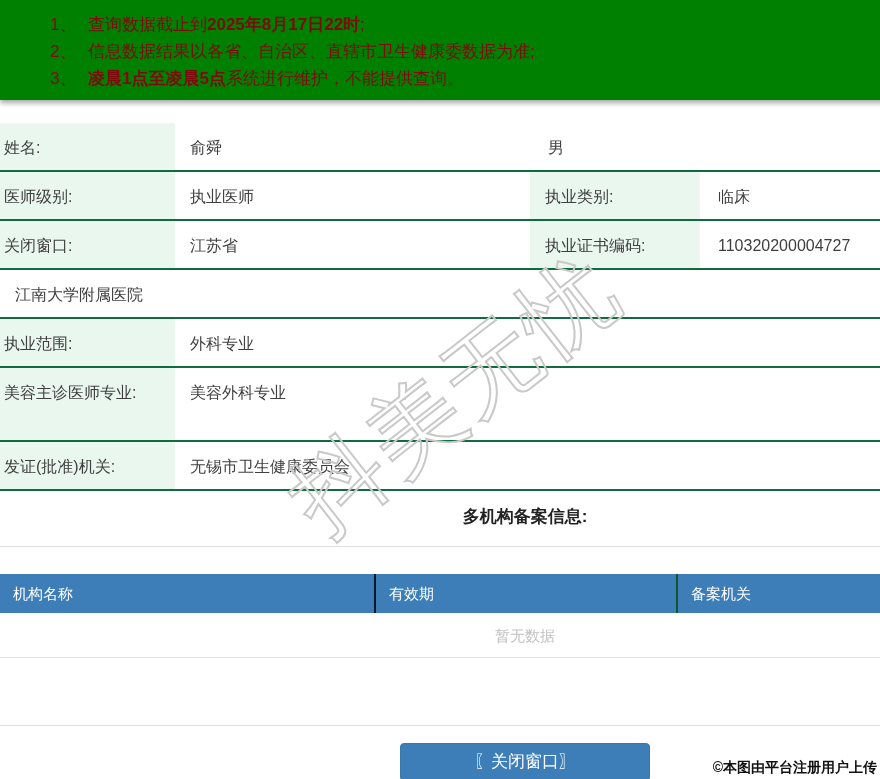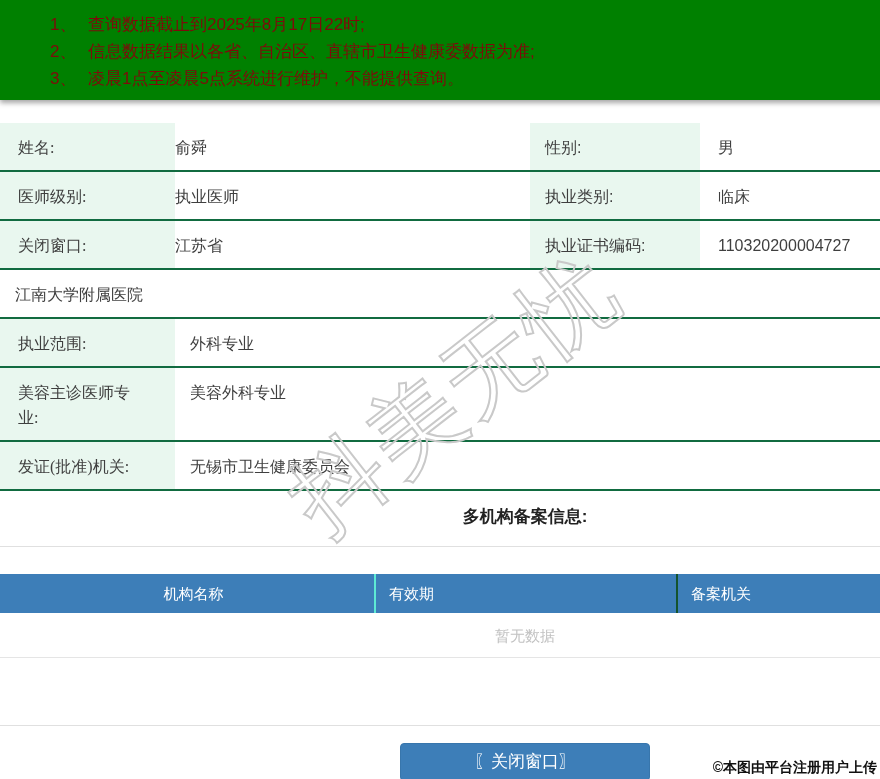--- a/index.html
+++ b/index.html
@@ -21,34 +21,34 @@
     box-shadow:0 3px 5px rgba(0,0,0,0.35);
   }
   .notice-line {
     display:flex;
     color:#7d0b0b;
     font-size:17px;
     line-height:25px;
     margin-bottom:2px;
   }
   .notice-num { width:38px; flex:0 0 38px; }
-  .notice-line b { font-weight:normal; }
+  .notice-line b { font-weight:bold; }
 
   
   .profile { margin-top:23px; width:1050px; }
   .prow {
     display:flex;
     align-items:stretch;
     border-bottom:2px solid #116b40;
     height:49px;
   }
   .prow.tall { height:74px; }
   .pcell { padding-top:12px; font-size:16px; line-height:25px; }
-  .plabel  { width:175px; flex:0 0 175px; background:#e9f7ef; padding-left:18px; padding-right:36px;font-family:Liberation Serif, serif; }
-  .pvalue  { width:355px; flex:0 0 355px; background:#fff; }
+  .plabel  { width:175px; flex:0 0 175px; background:#e9f7ef; padding-left:4px; padding-right:36px; }
+  .pvalue  { width:355px; flex:0 0 355px; padding-left:15px; background:#fff; }
   .plabel2 { width:170px; flex:0 0 170px; background:#e9f7ef; padding-left:15px; }
   .pvalue2 { flex:1; padding-left:18px; background:#fff; }
   .pvalue-full { flex:1; padding-left:15px; background:#fff; }
 
   
   .section-title {
     width:1050px;
     text-align:center;
     font-size:17px;
     font-weight:bold;
@@ -60,21 +60,21 @@
   
   .records-header {
     margin-top:27px;
     width:1050px; height:39px;
     background:#3d7eb8;
     display:flex;
     color:#ffffff;
     font-size:15px;
   }
   .rh-cell { line-height:39px; padding-left:13px; }
-  .rh-c1 { width:376px; flex:0 0 376px; border-right:2px solid #5eead4;text-align:center; }
+  .rh-c1 { width:376px; flex:0 0 376px; border-right:2px solid #0f172a; }
   .rh-c2 { width:302px; flex:0 0 302px; border-right:2px solid #14532d; }
   .rh-c3 { flex:1; }
   .records-empty {
     width:1050px; height:45px;
     line-height:45px;
     text-align:center;
     color:#c2c2c2;
     font-size:15px;
     border-bottom:1px solid #e5e5e5;
   }
@@ -139,21 +139,20 @@
       <span class="notice-num">3、</span>
       <span><span></span><b>凌晨1点至凌晨5点</b><span>系统进行维护，不能提供查询。</span></span>
     </div>
   </div>
 
   <div class="profile">
 
     <div class="prow">
       <div class="pcell plabel">姓名:</div>
       <div class="pcell pvalue">俞舜</div>
-      <div class="pcell plabel2">性别:</div>
       <div class="pcell pvalue2">男</div>
     </div>
 
     <div class="prow">
       <div class="pcell plabel">医师级别:</div>
       <div class="pcell pvalue">执业医师</div>
       <div class="pcell plabel2">执业类别:</div>
       <div class="pcell pvalue2">临床</div>
     </div>
 

